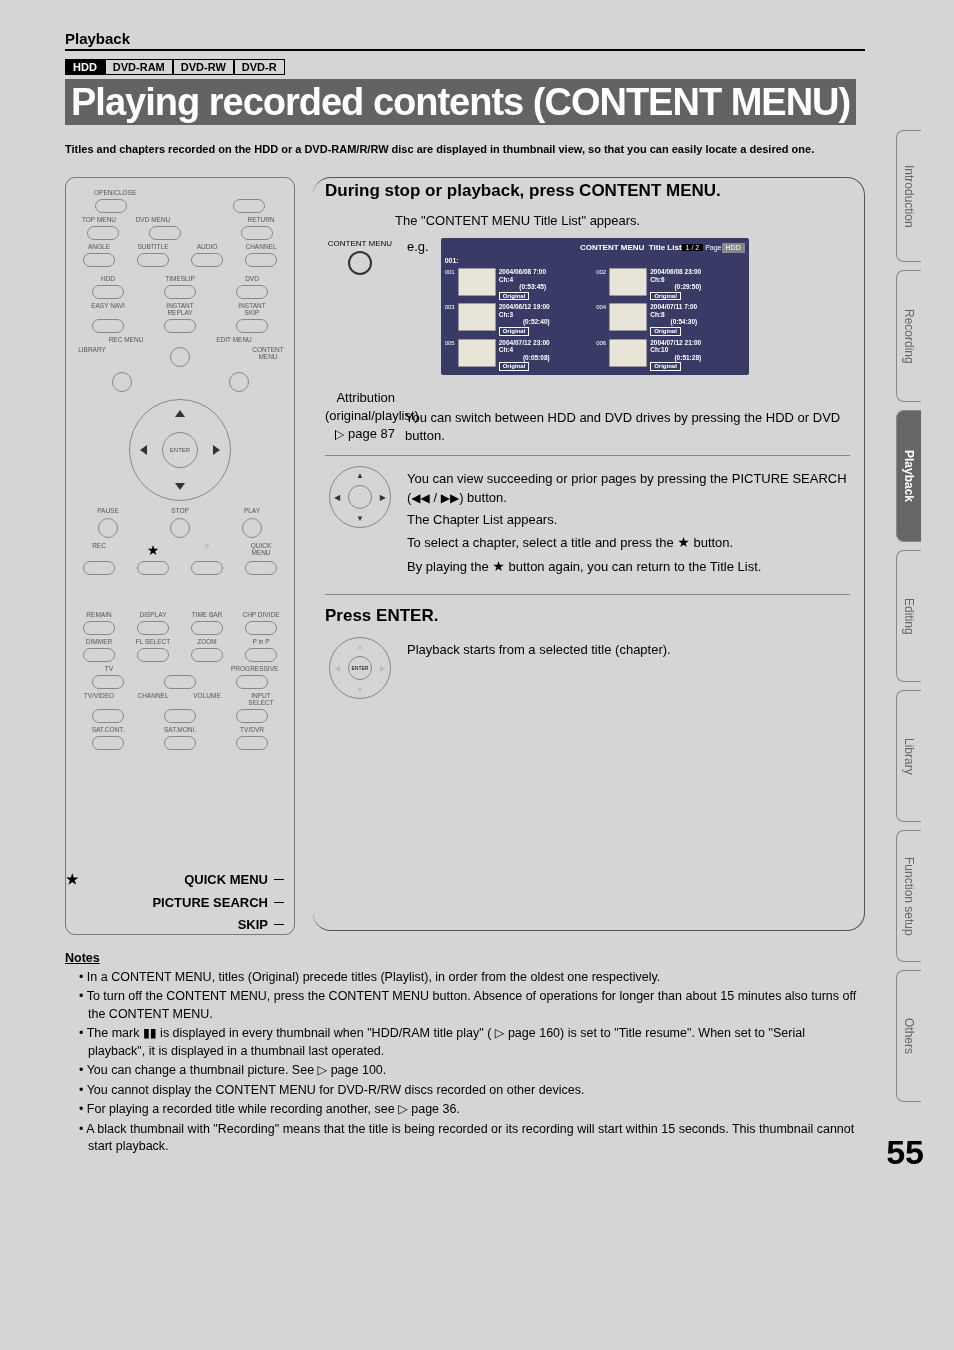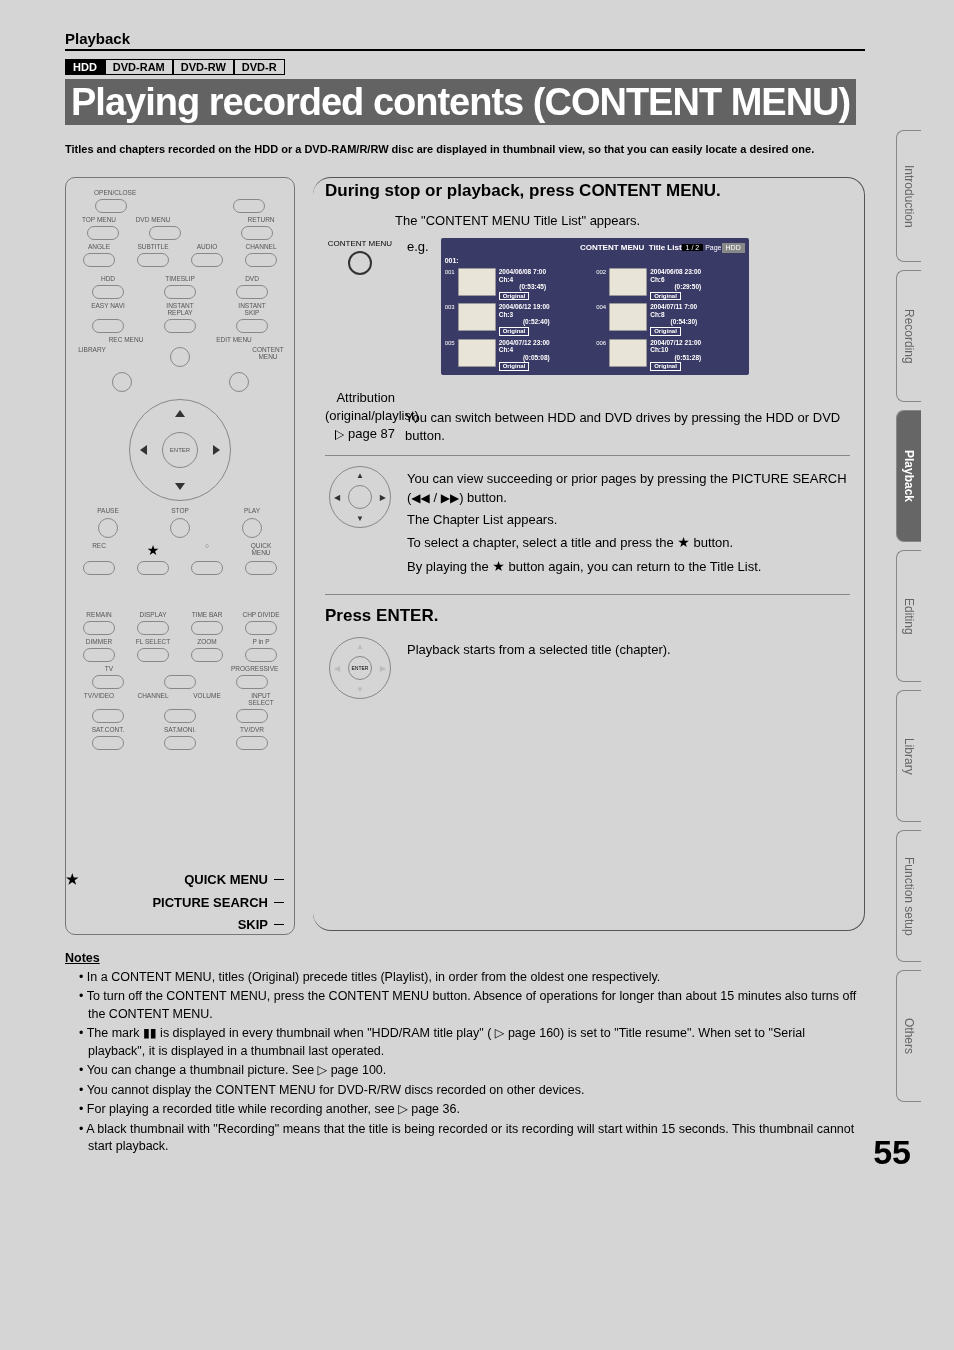--- a/index.html
+++ b/index.html
@@ -66,21 +66,21 @@
 .notes{margin-top:16px;font-size:12.5px;}
 .notes-h{font-weight:bold;margin-bottom:4px;text-decoration:underline;}
 .notes ul{margin:0;padding-left:14px;}
 .notes li{margin-bottom:2px;line-height:1.4;text-indent:-9px;padding-left:9px;list-style:none;}
 .notes li:before{content:"• ";}
 
 .side-tabs{position:absolute;right:14px;top:130px;width:44px;}
 .tab{writing-mode:vertical-rl;text-orientation:mixed;border:1px solid #888;border-right:none;border-radius:8px 0 0 8px;padding:24px 5px;font-size:12px;text-align:center;margin-bottom:8px;color:#666;height:82px;display:flex;align-items:center;justify-content:center;background:#d5d5d5;}
 .tab.active{background:#666;color:#fff;font-weight:bold;}
 
-.pagenum{position:absolute;right:43px;bottom:20px;font-size:34px;font-weight:bold;}
+.pagenum{position:absolute;right:30px;bottom:20px;font-size:34px;font-weight:bold;}
 .tri-sym{display:inline-block;font-size:12px;vertical-align:middle;}
 </style>
 </head>
 <body>
 
 <div class="page">
   <div class="content">
     <div class="section-head">Playback</div>
     <hr class="head-rule">
     <div class="tags">

